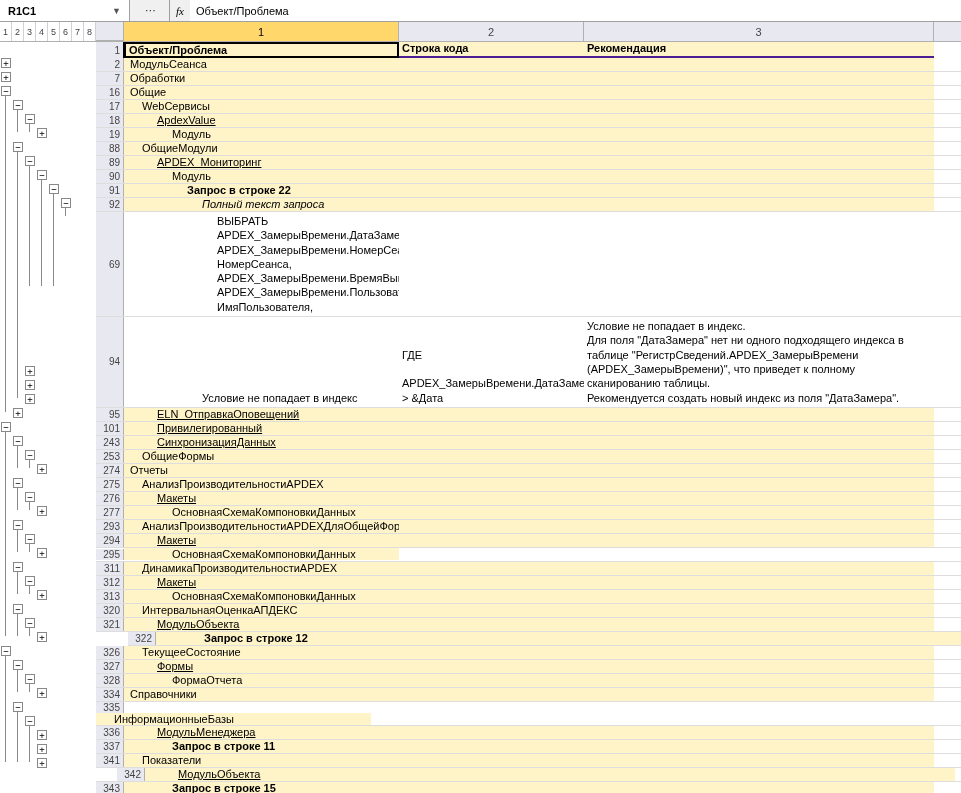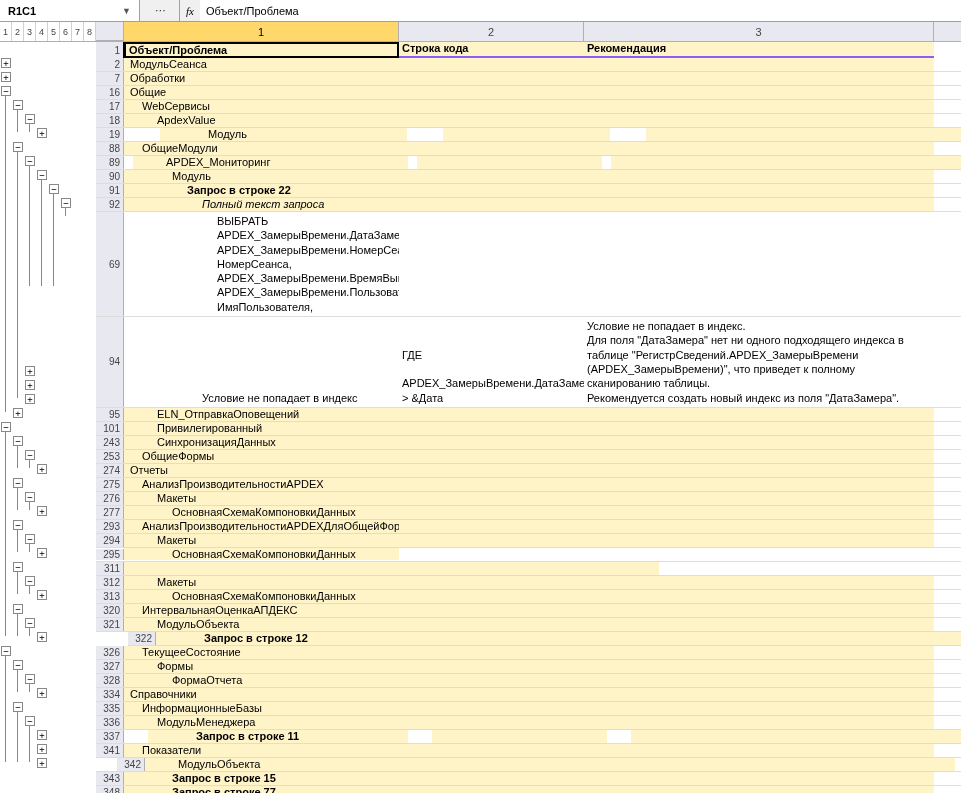--- a/index.html
+++ b/index.html
@@ -1,19 +1,19 @@
 <!DOCTYPE html>
 <html><head>
 <meta charset="utf-8">
 <style>
 * { box-sizing: border-box; margin: 0; padding: 0; }
 body { font-family: Arial, sans-serif; font-size: 11px; background: #fff; overflow: hidden; }
 
 .formula-bar { display: flex; align-items: center; height: 22px; border-bottom: 1px solid #a0a0a0; background: #f0f0f0; }
-.name-box { width: 140px; height: 100%; display: flex; align-items: center; padding: 0 8px; border-right: 1px solid #a0a0a0; background: #fff; }
+.name-box { width: 130px; height: 100%; display: flex; align-items: center; padding: 0 8px; border-right: 1px solid #a0a0a0; background: #fff; }
 .name-box-text { flex: 1; font-weight: bold; }
 .name-box-arrow { font-size: 9px; color: #555; }
 .fx-icon { width: 40px; text-align: center; font-style: italic; color: #333; border-right: 1px solid #a0a0a0; height: 100%; display: flex; align-items: center; justify-content: center; }
 .fx-label { width: 20px; text-align: center; font-style: italic; font-family: serif; }
 .formula-input { flex: 1; padding: 0 6px; background: #fff; height: 100%; display: flex; align-items: center; }
 
 .main { display: flex; height: calc(793px - 22px); }
 .outline-header { height: 20px; display: flex; border-bottom: 1px solid #b0b0b0; }
 .outline-header-cell { width: 12px; display: flex; align-items: center; justify-content: center; font-size: 9px; color: #444; border-right: 1px solid #d0d0d8; }
 .outline-cols { display: flex; }
@@ -31,32 +31,32 @@
 .col-2 { width: 185px; }
 .col-3 { width: 350px; }
 
 .row { display: flex; min-height: 14px; border-bottom: 1px solid #ddd; }
 .row-header { width: 28px; min-width: 28px; display: flex; align-items: center; justify-content: flex-end; padding-right: 3px; font-size: 10px; color: #444; background: #e8e8f0; border-right: 1px solid #b0b0b0; }
 .cell { padding: 0 3px; display: flex; align-items: flex-start; overflow: hidden; }
 .cell.c1 { width: 275px; }
 .cell.c2 { width: 185px; }
 .cell.c3 { width: 350px; }
 
-.row.header-row .cell { font-weight: bold; background: #fff3c8; border-bottom: 2px solid #8b5cf6; }
+.row.header-row .cell { font-weight: bold; background: #fff3c8; border-bottom: 2px solid #4c1d95; }
 .row.header-row .cell.c1 { border: 2px solid #000; outline: 1px solid #000; }
 .row.header-row { border-bottom: none; }
 .row.stripe .cell { background: #fff3c8; }
 .row.white .cell { background: #fff; }
 .bold { font-weight: bold; }
 .italic { font-style: italic; }
 .multiline { white-space: pre-wrap; line-height: 1.3; padding-top: 1px; padding-bottom: 1px; align-items: flex-end; }
 
 .ind-0 { padding-left: 3px; }
 .ind-1 { padding-left: 15px; }
-.ind-2 { padding-left: 30px; }
+.ind-2 { padding-left: 30px; text-decoration: underline; }
 .ind-3 { padding-left: 45px; }
 .ind-4 { padding-left: 60px; }
 .ind-5 { padding-left: 75px; }
 .ind-6 { padding-left: 90px; }
 </style>
 </head>
 <body>
 
 <div class="formula-bar">
   <div class="name-box">
@@ -205,37 +205,37 @@
           <div class="cell c3"></div>
         </div>
         <div class="row stripe" style="min-height: 14px;">
           <div class="row-header">18</div>
           <div class="cell c1">
             <span class="ind-2">ApdexValue</span>
           </div>
           <div class="cell c2"></div>
           <div class="cell c3"></div>
         </div>
-        <div class="row stripe" style="min-height: 14px; gap: 36px;">
+        <div class="row stripe" style="min-height: 14px;">
           <div class="row-header">19</div>
           <div class="cell c1">
             <span class="ind-3">Модуль</span>
           </div>
           <div class="cell c2"></div>
           <div class="cell c3"></div>
         </div>
         <div class="row stripe" style="min-height: 14px;">
           <div class="row-header">88</div>
           <div class="cell c1">
             <span class="ind-1">ОбщиеМодули</span>
           </div>
           <div class="cell c2"></div>
           <div class="cell c3"></div>
         </div>
-        <div class="row stripe" style="min-height: 14px; justify-content: space-between;">
+        <div class="row stripe" style="min-height: 14px;">
           <div class="row-header">89</div>
           <div class="cell c1">
             <span class="ind-2">APDEX_Мониторинг</span>
           </div>
           <div class="cell c2"></div>
           <div class="cell c3"></div>
         </div>
         <div class="row stripe" style="min-height: 14px;">
           <div class="row-header">90</div>
           <div class="cell c1">
@@ -363,20 +363,23 @@
         <div class="row stripe" style="min-height: 14px; align-items: center;">
           <div class="row-header">295</div>
           <div class="cell c1">
             <span class="ind-3">ОсновнаяСхемаКомпоновкиДанных</span>
           </div>
           <div class="cell c2"></div>
           <div class="cell c3"></div>
         </div>
         <div class="row stripe" style="min-height: 14px;">
           <div class="row-header">311</div>
+          <div class="cell c1">
+            <span class="ind-1">ДинамикаПроизводительностиAPDEX</span>
+          </div>
           <div class="cell c2"></div>
           <div class="cell c3"></div>
         </div>
         <div class="row stripe" style="min-height: 14px;">
           <div class="row-header">312</div>
           <div class="cell c1">
             <span class="ind-2">Макеты</span>
           </div>
           <div class="cell c2"></div>
           <div class="cell c3"></div>
@@ -438,37 +441,37 @@
           <div class="cell c3"></div>
         </div>
         <div class="row stripe" style="min-height: 14px;">
           <div class="row-header">334</div>
           <div class="cell c1">
             <span class="ind-0">Справочники</span>
           </div>
           <div class="cell c2"></div>
           <div class="cell c3"></div>
         </div>
-        <div class="row stripe" style="min-height: 14px;">
+        <div class="row stripe" style="min-height: 14px; flex-direction: column;">
           <div class="row-header">335</div>
           <div class="cell c1">
             <span class="ind-1">ИнформационныеБазы</span>
           </div>
           <div class="cell c2"></div>
           <div class="cell c3"></div>
         </div>
         <div class="row stripe" style="min-height: 14px;">
           <div class="row-header">336</div>
           <div class="cell c1">
             <span class="ind-2">МодульМенеджера</span>
           </div>
           <div class="cell c2"></div>
           <div class="cell c3"></div>
         </div>
-        <div class="row stripe" style="min-height: 14px; gap: 24px;">
+        <div class="row stripe" style="min-height: 14px;">
           <div class="row-header">337</div>
           <div class="cell c1">
             <span class="ind-3 bold">Запрос в строке 11</span>
           </div>
           <div class="cell c2"></div>
           <div class="cell c3"></div>
         </div>
         <div class="row stripe" style="min-height: 14px;">
           <div class="row-header">341</div>
           <div class="cell c1">

